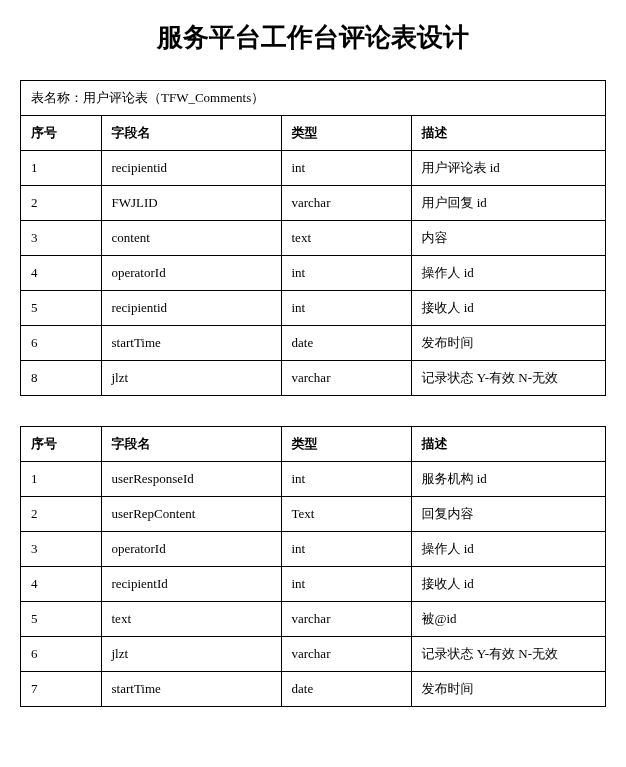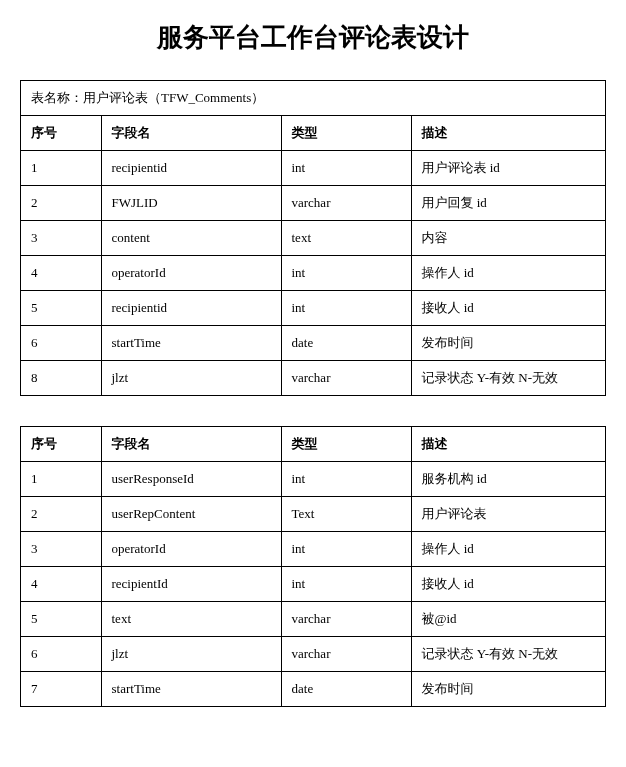--- a/index.html
+++ b/index.html
@@ -142,21 +142,21 @@
           <tr>
             <td>1</td>
             <td>userResponseId</td>
             <td>int</td>
             <td>服务机构 id</td>
           </tr>
           <tr>
             <td>2</td>
             <td>userRepContent</td>
             <td>Text</td>
-            <td>用户评论表</td>
+            <td>回复内容</td>
           </tr>
           <tr>
             <td>3</td>
             <td>operatorId</td>
             <td>int</td>
             <td>操作人 id</td>
           </tr>
           <tr>
             <td>4</td>
             <td>recipientId</td>

